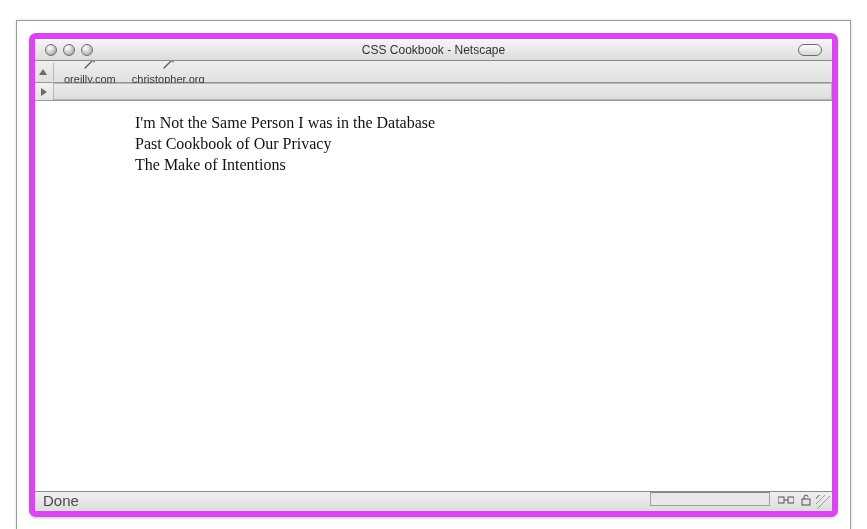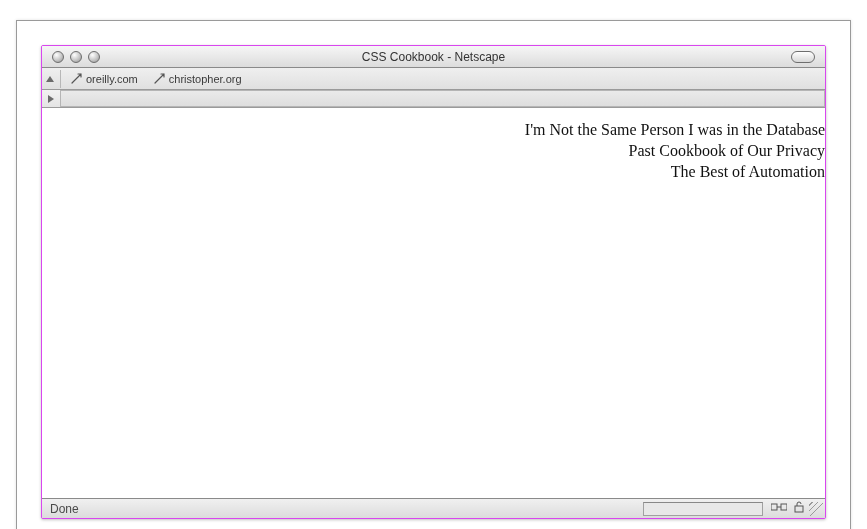--- a/index.html
+++ b/index.html
@@ -11,23 +11,23 @@
       align-items: flex-start;
       padding-top: 20px;
     }
     .outer-frame {
       width: 835px;
       border: 1px solid #9a9a9a;
       box-shadow: 0 0 3px rgba(0,0,0,0.12);
       background: #ffffff;
     }
     .window {
-      margin: 24px;
-      border: 1px solid #d946ef;
-      border-radius: 2px;
+      margin: 12px;
+      border: 6px solid #d946ef;
+      border-radius: 7px;
       overflow: hidden;
       box-shadow: 0 1px 3px rgba(0,0,0,0.25);
       background: #ffffff;
     }
     .titlebar {
       height: 22px;
       background: linear-gradient(#f6f6f6, #dcdcdc);
       border-bottom: 1px solid #8a8a8a;
       display: flex;
       align-items: center;
@@ -85,20 +85,21 @@
       width: 1px; height: 18px;
       background: #b7b7b7;
       margin: 0 2px;
     }
     .bookmark {
       display: flex;
       align-items: center;
       gap: 4px;
       padding: 0 8px;
       cursor: pointer;
+      flex-direction: column;
     }
     .bm-icon svg { display: block; }
     .subbar {
       height: 18px;
       background: linear-gradient(#f2f2f2, #e4e4e4);
       border-bottom: 1px solid #9a9a9a;
       display: flex;
       align-items: center;
     }
     .tri-right {
@@ -115,31 +116,30 @@
       border: 1px solid #b5b5b5;
       background: linear-gradient(#eaeaea, #dedede);
     }
     .content {
       min-height: 390px;
       background: #ffffff;
       padding: 12px 0 8px 100px;
       font-size: 16px;
       color: #111;
       line-height: 1.25;
-      text-align: right;
     }
     .content div { margin-bottom: 1px; }
     .statusbar {
       height: 20px;
       background: linear-gradient(#f0f0f0, #dcdcdc);
       border-top: 1px solid #8a8a8a;
       display: flex;
-      align-items: center;
+      align-items: flex-start;
       font-family: "Lucida Grande", Arial, sans-serif;
-      font-size: 12px;
+      font-size: 15px;
       color: #4a4a4a;
       padding: 0 8px;
       position: relative;
     }
     .status-text { flex: 1; }
     .status-inset {
       width: 120px;
       height: 14px;
       border: 1px solid #a0a0a0;
       border-top-color: #888;
@@ -201,21 +201,21 @@
     </div>
 
     <div class="subbar">
       <span class="tri-right"></span>
       <div class="subbar-track"></div>
     </div>
 
     <div class="content">
       <div>I'm Not the Same Person I was in the Database</div>
       <div>Past Cookbook of Our Privacy</div>
-      <div>The Best of Automation</div>
+      <div>The Make of Intentions</div>
     </div>
 
     <div class="statusbar">
       <span class="status-text">Done</span>
       <div class="status-inset"></div>
       <div class="status-icons">
         <span>
           <svg width="16" height="12" viewBox="0 0 16 12">
               <rect x="0" y="3" width="6" height="6" fill="none" stroke="#555"></rect>
               <rect x="10" y="3" width="6" height="6" fill="none" stroke="#555"></rect>

